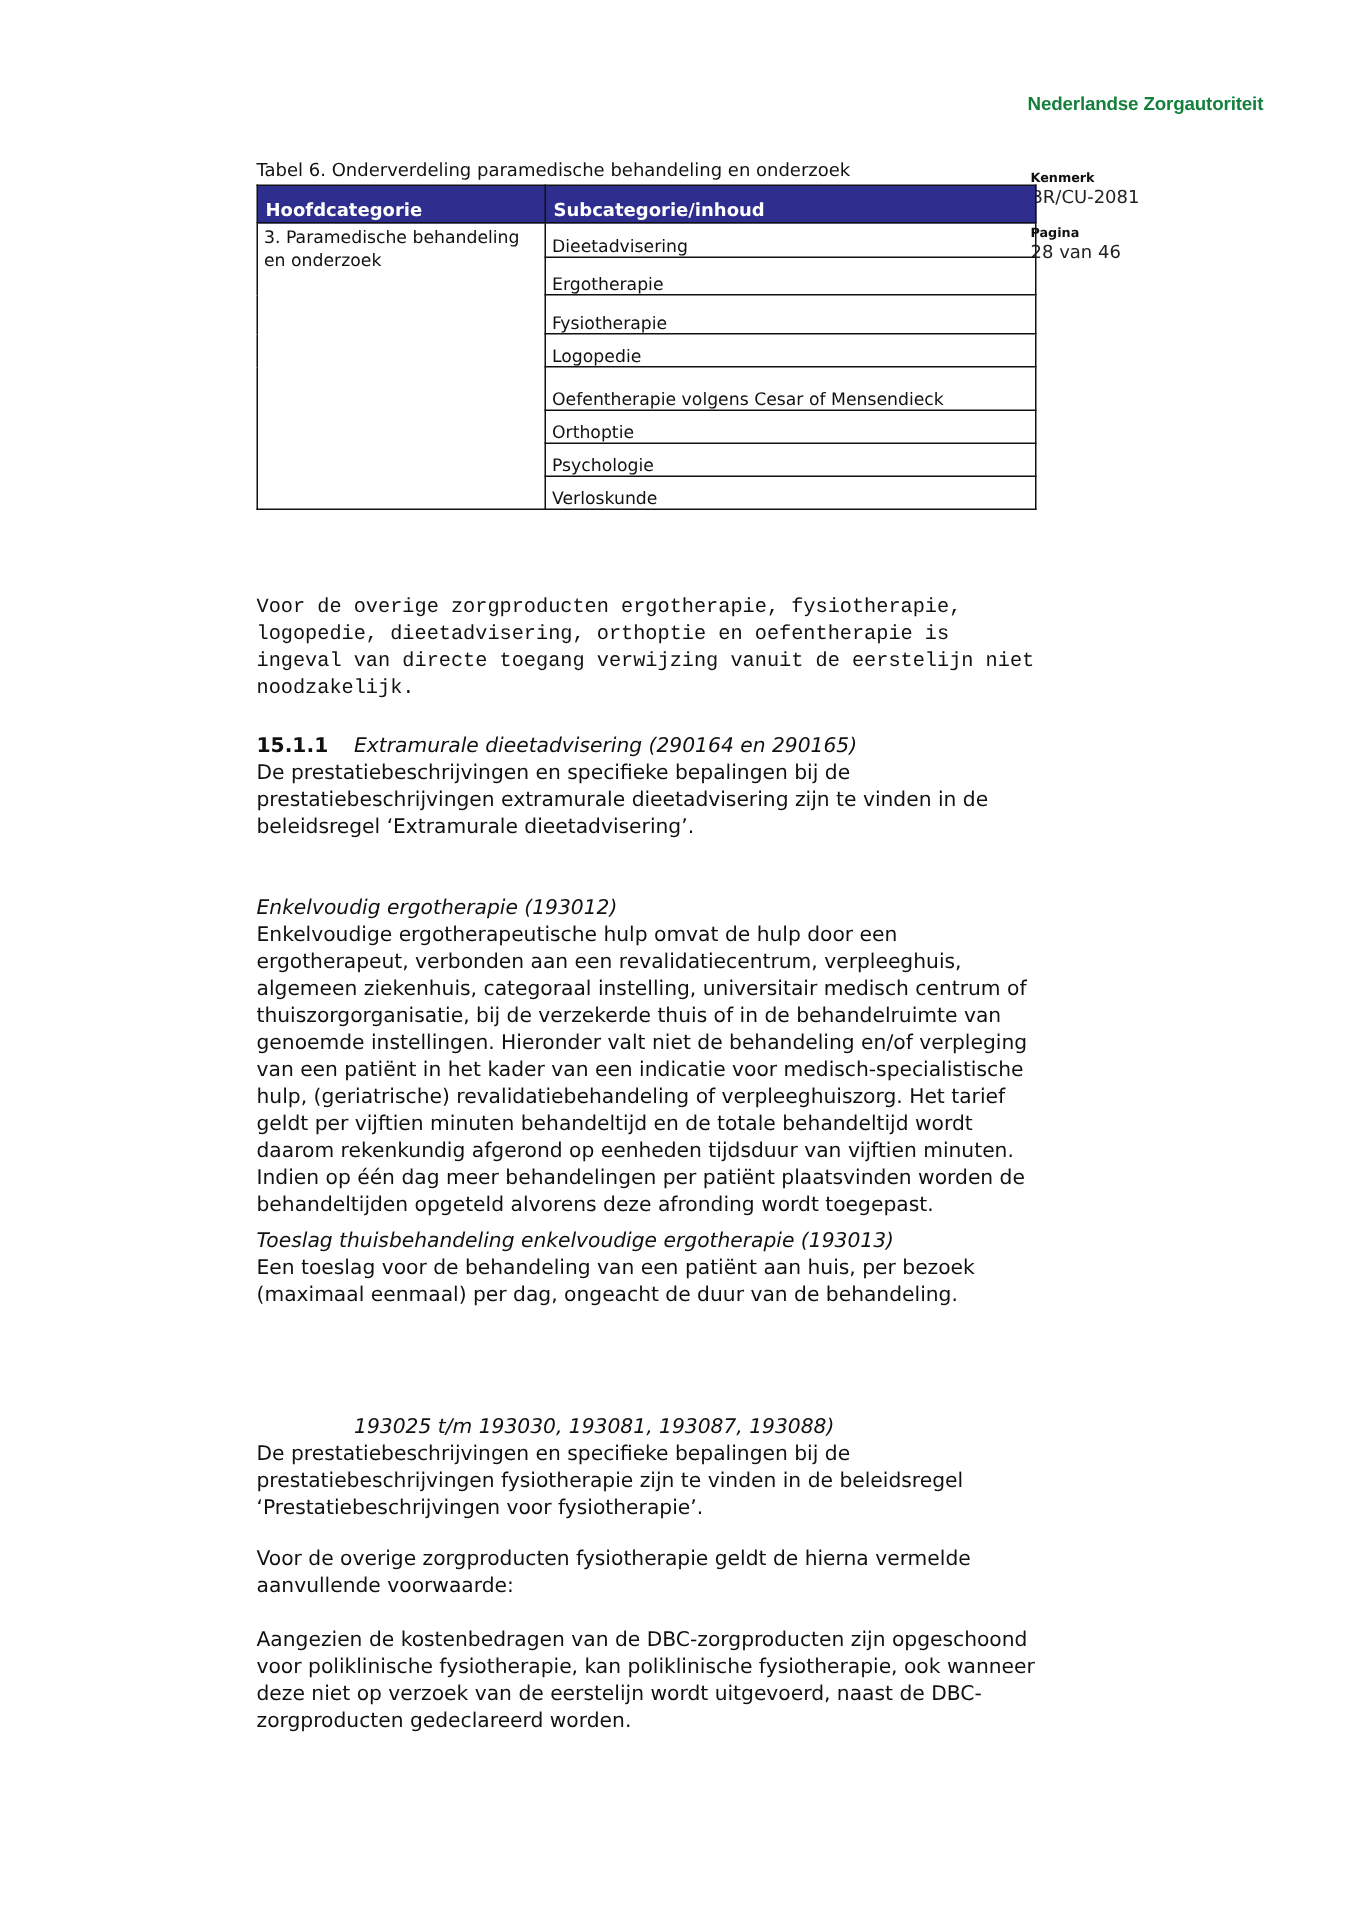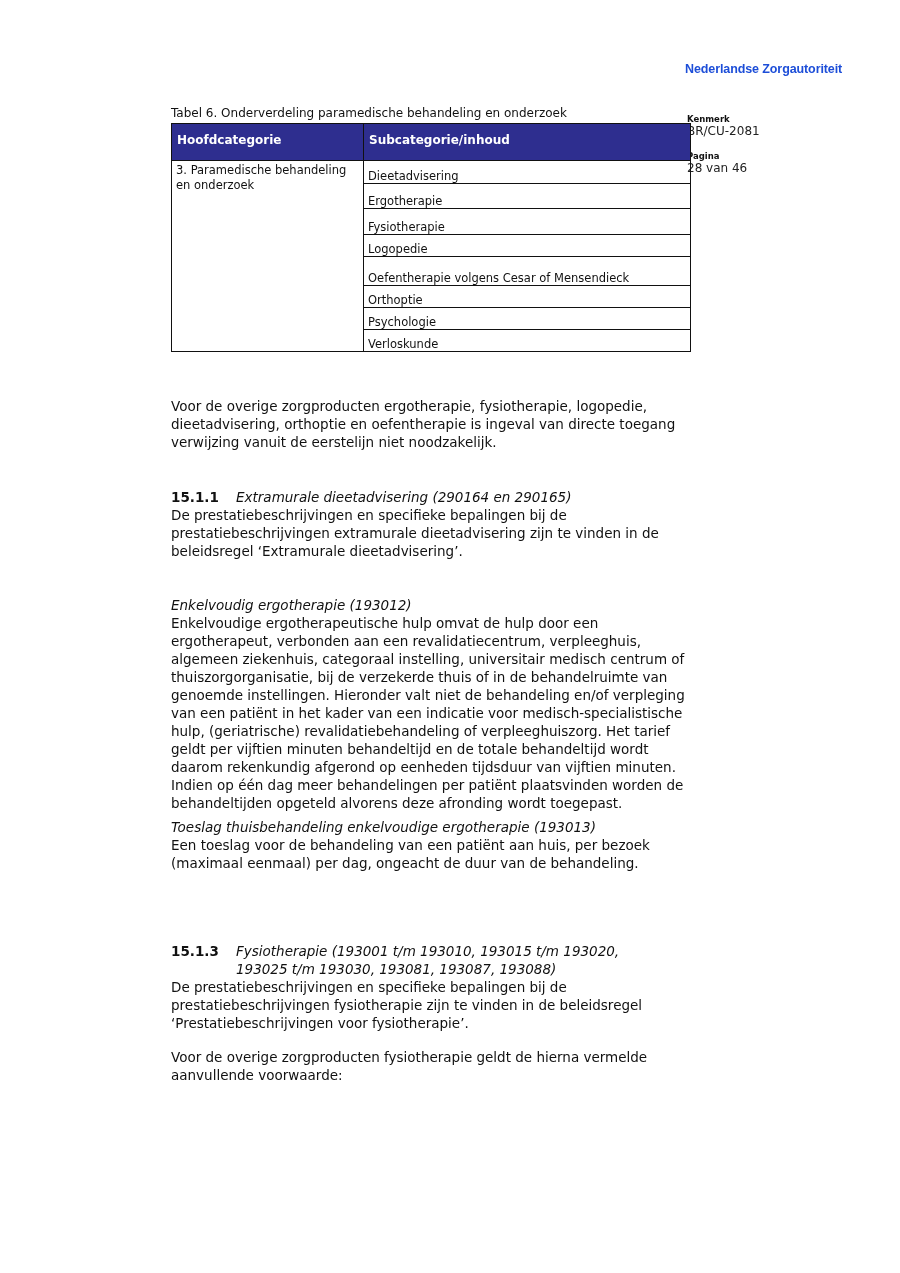--- a/index.html
+++ b/index.html
@@ -1,27 +1,27 @@
 <!DOCTYPE html>
 <html><head>
 <meta charset="utf-8">
 <style>
   html, body { margin: 0; padding: 0; background: #ffffff; }
   body { width: 900px; height: 1273px; position: relative; overflow: hidden;
          font-family: "DejaVu Sans", "Liberation Sans", sans-serif; color: #111; }
   .org { position: absolute; left: 685px; top: 62px; font-family: "Liberation Sans", sans-serif;
-         font-weight: bold; font-size: 12.5px; color: #1d4ed8; letter-spacing: -0.1px; }
+         font-weight: bold; font-size: 12.5px; color: #15803d; letter-spacing: -0.1px; }
   .meta { position: absolute; left: 687px; font-size: 11px; }
   .meta .lbl { font-weight: bold; font-size: 8.5px; display: block; line-height: 11px; }
   .meta .val { display: block; font-size: 12px; line-height: 13px; color: #222; }
   .caption { position: absolute; left: 171px; top: 106px; font-size: 12px; }
   table.t { position: absolute; left: 171px; top: 123px; width: 520px; border-collapse: collapse;
             font-size: 11.5px; }
   table.t th { background: #2e2e8f; color: #fff; text-align: left; font-weight: bold;
-               padding: 8px 4px 12px 5px; height: 16px; border: 1.5px solid #111; font-size: 12px; }
+               padding: 8px 4px 0 5px; height: 16px; border: 1.5px solid #111; font-size: 12px; }
   table.t td { border: 1.5px solid #111; padding: 0 4px; vertical-align: bottom; }
   table.t td.main { vertical-align: top; padding: 2px 4px; line-height: 15px; width: 182px; margin-top: 40px; }
   .content { position: absolute; left: 171px; width: 520px; font-size: 13.5px; line-height: 18px; }
   .h { font-size: 13.5px; }
   .h .num { font-weight: bold; display: inline-block; width: 65px; }
   .h em { font-style: italic; }
   p { margin: 0; }
   .sub-it { font-style: italic; }
 </style>
 </head>
@@ -68,39 +68,37 @@
   <tr>
         <td style="height:21px;">Psychologie</td>
       </tr>
   <tr>
         <td style="height:21px;">Verloskunde</td>
       </tr>
 </tbody>
   </table>
 
 <div class="content" style="top:379px;">
-  <p style="margin-top:18px;">Voor de overige zorgproducten ergotherapie, fysiotherapie, logopedie, dieetadvisering, orthoptie en oefentherapie is ingeval van directe toegang verwijzing vanuit de eerstelijn niet noodzakelijk.</p>
+  <p style="margin-top:18px;font-family:Liberation Mono, monospace;">Voor de overige zorgproducten ergotherapie, fysiotherapie, logopedie, dieetadvisering, orthoptie en oefentherapie is ingeval van directe toegang verwijzing vanuit de eerstelijn niet noodzakelijk.</p>
 </div>
 
 <div class="content" style="top:488px;">
   <div class="h">
     <span class="num">15.1.1</span><em>Extramurale dieetadvisering (290164 en 290165)</em>
   </div>
   <p>De prestatiebeschrijvingen en specifieke bepalingen bij de prestatiebeschrijvingen extramurale dieetadvisering zijn te vinden in de beleidsregel ‘Extramurale dieetadvisering’.</p>
 </div>
 
 <div class="content" style="top:578px;">
   <p class="sub-it" style="margin-top:18px;">Enkelvoudig ergotherapie (193012)</p>
   <p>Enkelvoudige ergotherapeutische hulp omvat de hulp door een ergotherapeut, verbonden aan een revalidatiecentrum, verpleeghuis, algemeen ziekenhuis, categoraal instelling, universitair medisch centrum of thuiszorgorganisatie, bij de verzekerde thuis of in de behandelruimte van genoemde instellingen. Hieronder valt niet de behandeling en/of verpleging van een patiënt in het kader van een indicatie voor medisch-specialistische hulp, (geriatrische) revalidatiebehandeling of verpleeghuiszorg. Het tarief geldt per vijftien minuten behandeltijd en de totale behandeltijd wordt daarom rekenkundig afgerond op eenheden tijdsduur van vijftien minuten. Indien op één dag meer behandelingen per patiënt plaatsvinden worden de behandeltijden opgeteld alvorens deze afronding wordt toegepast.</p>
   <p class="sub-it" style="margin-top:6px;">Toeslag thuisbehandeling enkelvoudige ergotherapie (193013)</p>
   <p>Een toeslag voor de behandeling van een patiënt aan huis, per bezoek (maximaal eenmaal) per dag, ongeacht de duur van de behandeling.</p>
 </div>
 
 <div class="content" style="top:942px;">
-  <div class="h">
-    <span class="num">15.1.3</span><em>Fysiotherapie (193001 t/m 193010, 193015 t/m 193020,</em>
-  </div>
   <div class="h" style="padding-left:65px;">
     <em>193025 t/m 193030, 193081, 193087, 193088)</em>
   </div>
   <p>De prestatiebeschrijvingen en specifieke bepalingen bij de prestatiebeschrijvingen fysiotherapie zijn te vinden in de beleidsregel ‘Prestatiebeschrijvingen voor fysiotherapie’.</p>
   <p style="margin-top:16px;">Voor de overige zorgproducten fysiotherapie geldt de hierna vermelde aanvullende voorwaarde:</p>
+  <p style="margin-top:18px;">Aangezien de kostenbedragen van de DBC-zorgproducten zijn opgeschoond voor poliklinische fysiotherapie, kan poliklinische fysiotherapie, ook wanneer deze niet op verzoek van de eerstelijn wordt uitgevoerd, naast de DBC-zorgproducten gedeclareerd worden.</p>
 </div>
 
 </body></html>

